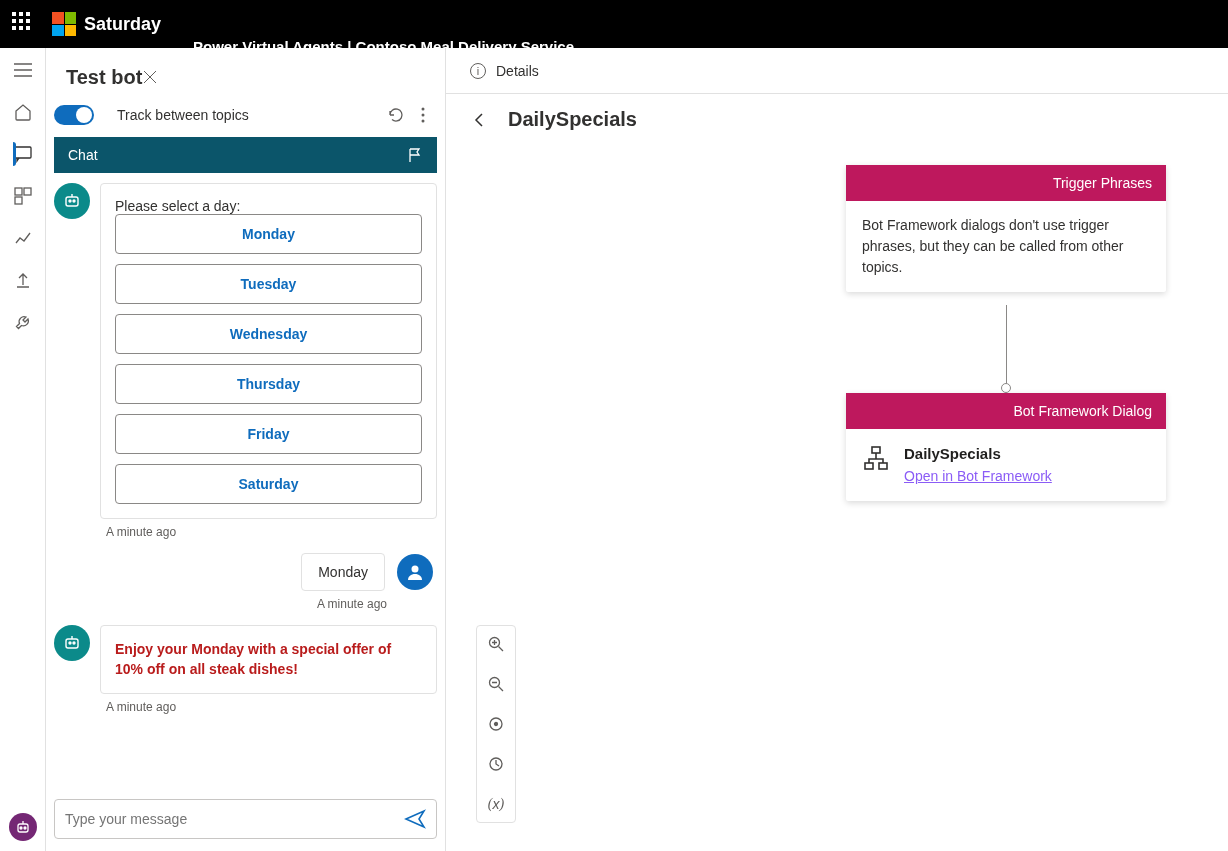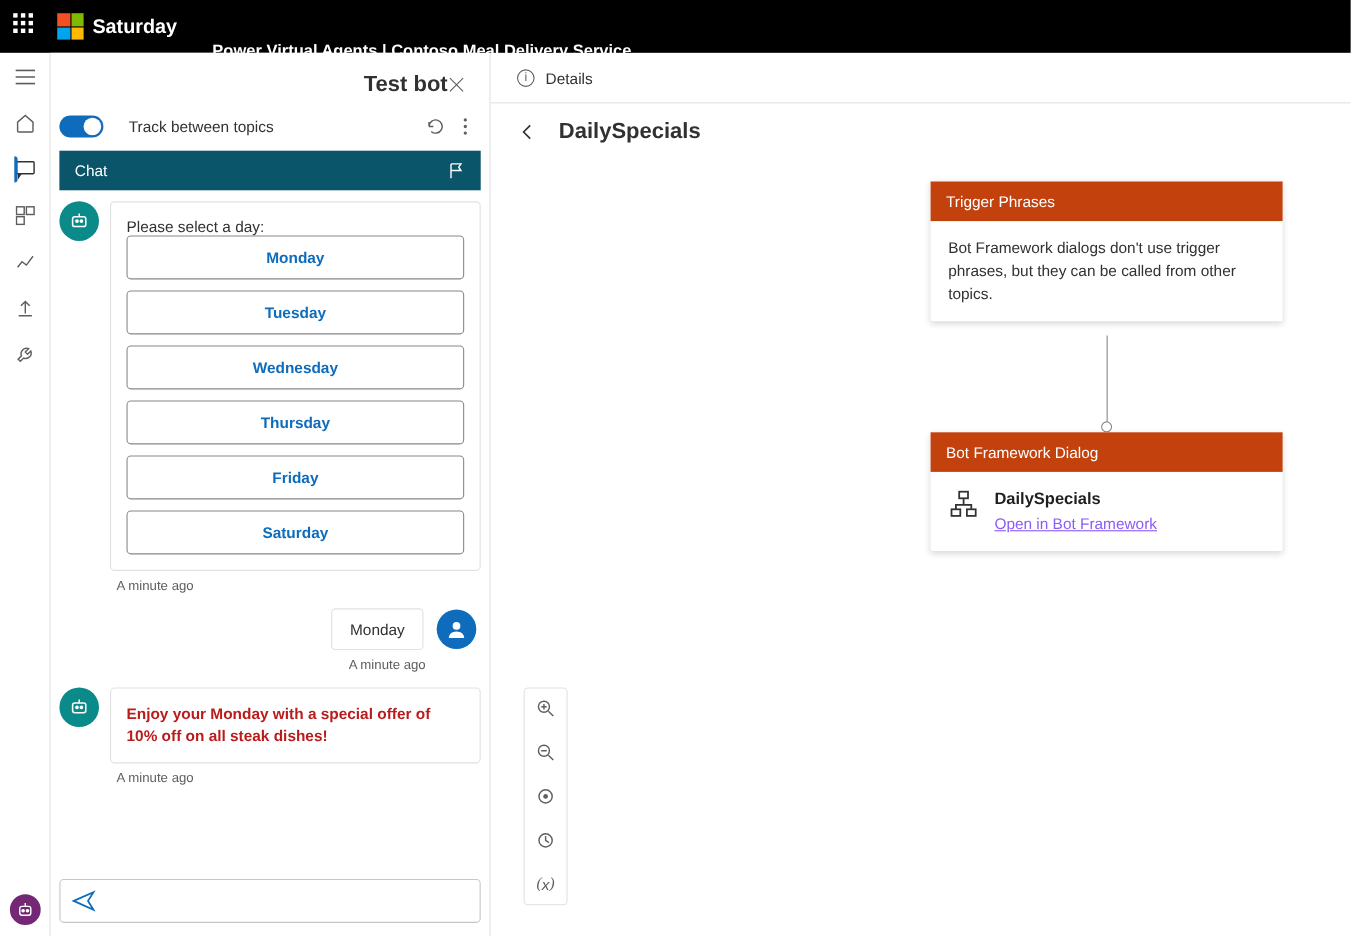--- a/index.html
+++ b/index.html
@@ -23,21 +23,21 @@
 
   
   .left-rail { width: 46px; border-right: 1px solid #e1e1e1; display: flex; flex-direction: column; align-items: center; padding-top: 12px; gap: 22px; flex-shrink: 0; position: relative; }
   .rail-icon { width: 20px; height: 20px; color: #605e5c; cursor: pointer; display:flex; align-items:center; justify-content:center; }
   .rail-icon.active::before { content:""; position:absolute; left:0; width:3px; height:24px; background:#0F6CBD; border-radius:0 3px 3px 0; }
   .rail-icon.active { position: relative; }
   .rail-bot { position: absolute; bottom: 10px; width: 28px; height: 28px; background: #742774; border-radius: 50%; display:flex; align-items:center; justify-content:center; color:#fff; cursor:pointer; }
 
   
   .test-panel { width: 400px; border-right: 1px solid #e1e1e1; display: flex; flex-direction: column; flex-shrink: 0; background:#fff; }
-  .test-header { display: flex; align-items: center; justify-content: flex-end; padding: 18px 20px 10px 20px; }
+  .test-header { display: flex; align-items: center; justify-content: flex-start; padding: 18px 20px 10px 20px; }
   .test-title { font-size: 20px; font-weight: 600; color:#323130; }
   .test-close { width: 18px; height: 18px; color:#605e5c; cursor:pointer; }
   .test-toolbar { display: flex; align-items: center; justify-content: space-between; padding: 6px 20px 12px 8px; }
   .toggle-wrap { display:flex; align-items:center; gap:23px; }
   .toggle { width: 40px; height: 20px; background:#0F6CBD; border-radius: 10px; position:relative; cursor:pointer; }
   .toggle::after { content:""; position:absolute; right:2px; top:2px; width:16px; height:16px; background:#fff; border-radius:50%; }
   .toggle-label { font-size: 14px; color:#323130; }
   .toolbar-right { display:flex; gap:16px; align-items:center; color:#605e5c; }
   .chat-tab { background:#0b556a; color:#fff; height:36px; display:flex; align-items:center; justify-content:space-between; padding:0 14px; margin: 0 8px; font-size:14px; }
   .flag-icon { width:16px; height:16px; }
@@ -65,21 +65,21 @@
   
   .main-area { flex:1; display:flex; flex-direction:column; min-width:0; }
   .main-top { height:46px; border-bottom:1px solid #e1e1e1; display:flex; align-items:center; padding:0 24px; gap:10px; color:#323130; font-size:14px; }
   .info-icon { width:16px; height:16px; border:1px solid #605e5c; border-radius:50%; display:flex; align-items:center; justify-content:center; font-size:11px; color:#605e5c; }
   .main-title-row { display:flex; align-items:center; gap:20px; padding:14px 24px; }
   .back-arrow { cursor:pointer; color:#323130; }
   .topic-title { font-size:20px; font-weight:600; color:#323130; }
 
   .canvas { flex:1; position:relative; overflow:hidden; }
   .node { position:absolute; width:320px; background:#fff; box-shadow:0 2px 6px rgba(0,0,0,0.15); border-radius:2px; }
-  .node-header { background:#c2410c; color:#fff; padding:10px 14px; font-size:14px; font-weight:400; position:relative; }
+  .node-header { background:#be185d; color:#fff; padding:10px 14px; font-size:14px; font-weight:400; position:relative;text-align:right; }
   .node-body { padding:14px 16px; font-size:14px; color:#323130; line-height:1.5; }
   .node-body-row { display:flex; gap:14px; align-items:flex-start; }
   .dialog-icon { width:28px; height:28px; color:#323130; flex-shrink:0; margin-top:2px; }
   .dialog-name { font-weight:700; font-size:15px; color:#201f1e; }
   .dialog-link { color:#8b5cf6; text-decoration:underline; font-size:14px; cursor:pointer; }
 
   .zoom-rail { position:absolute; left:30px; top:480px; width:40px; background:#fff; border:1px solid #e1e1e1; border-radius:4px; display:flex; flex-direction:column; align-items:center; padding:8px 0; gap:20px; }
   .zoom-btn { width:20px; height:20px; color:#605e5c; cursor:pointer; display:flex; align-items:center; justify-content:center; font-size:14px; }
 
   svg { display:block; }
@@ -243,20 +243,21 @@
             </svg>
         </div>
         <div class="msg-card">
           <div class="response-text">Enjoy your Monday with a special offer of 10% off on all steak dishes!</div>
         </div>
       </div>
       <div class="timestamp">A minute ago</div>
     </div>
 
     <div class="input-bar">
+      <input type="text" placeholder="Type your message" style="">
       <span class="send-icon">
         <svg width="22" height="22" viewBox="0 0 22 22" fill="none" stroke="#0F6CBD" stroke-width="1.6">
             <path d="M2 11l18-8-5 8 5 8z"></path>
           </svg>
       </span>
     </div>
   </div>
 
   <div class="main-area">
     <div class="main-top">

